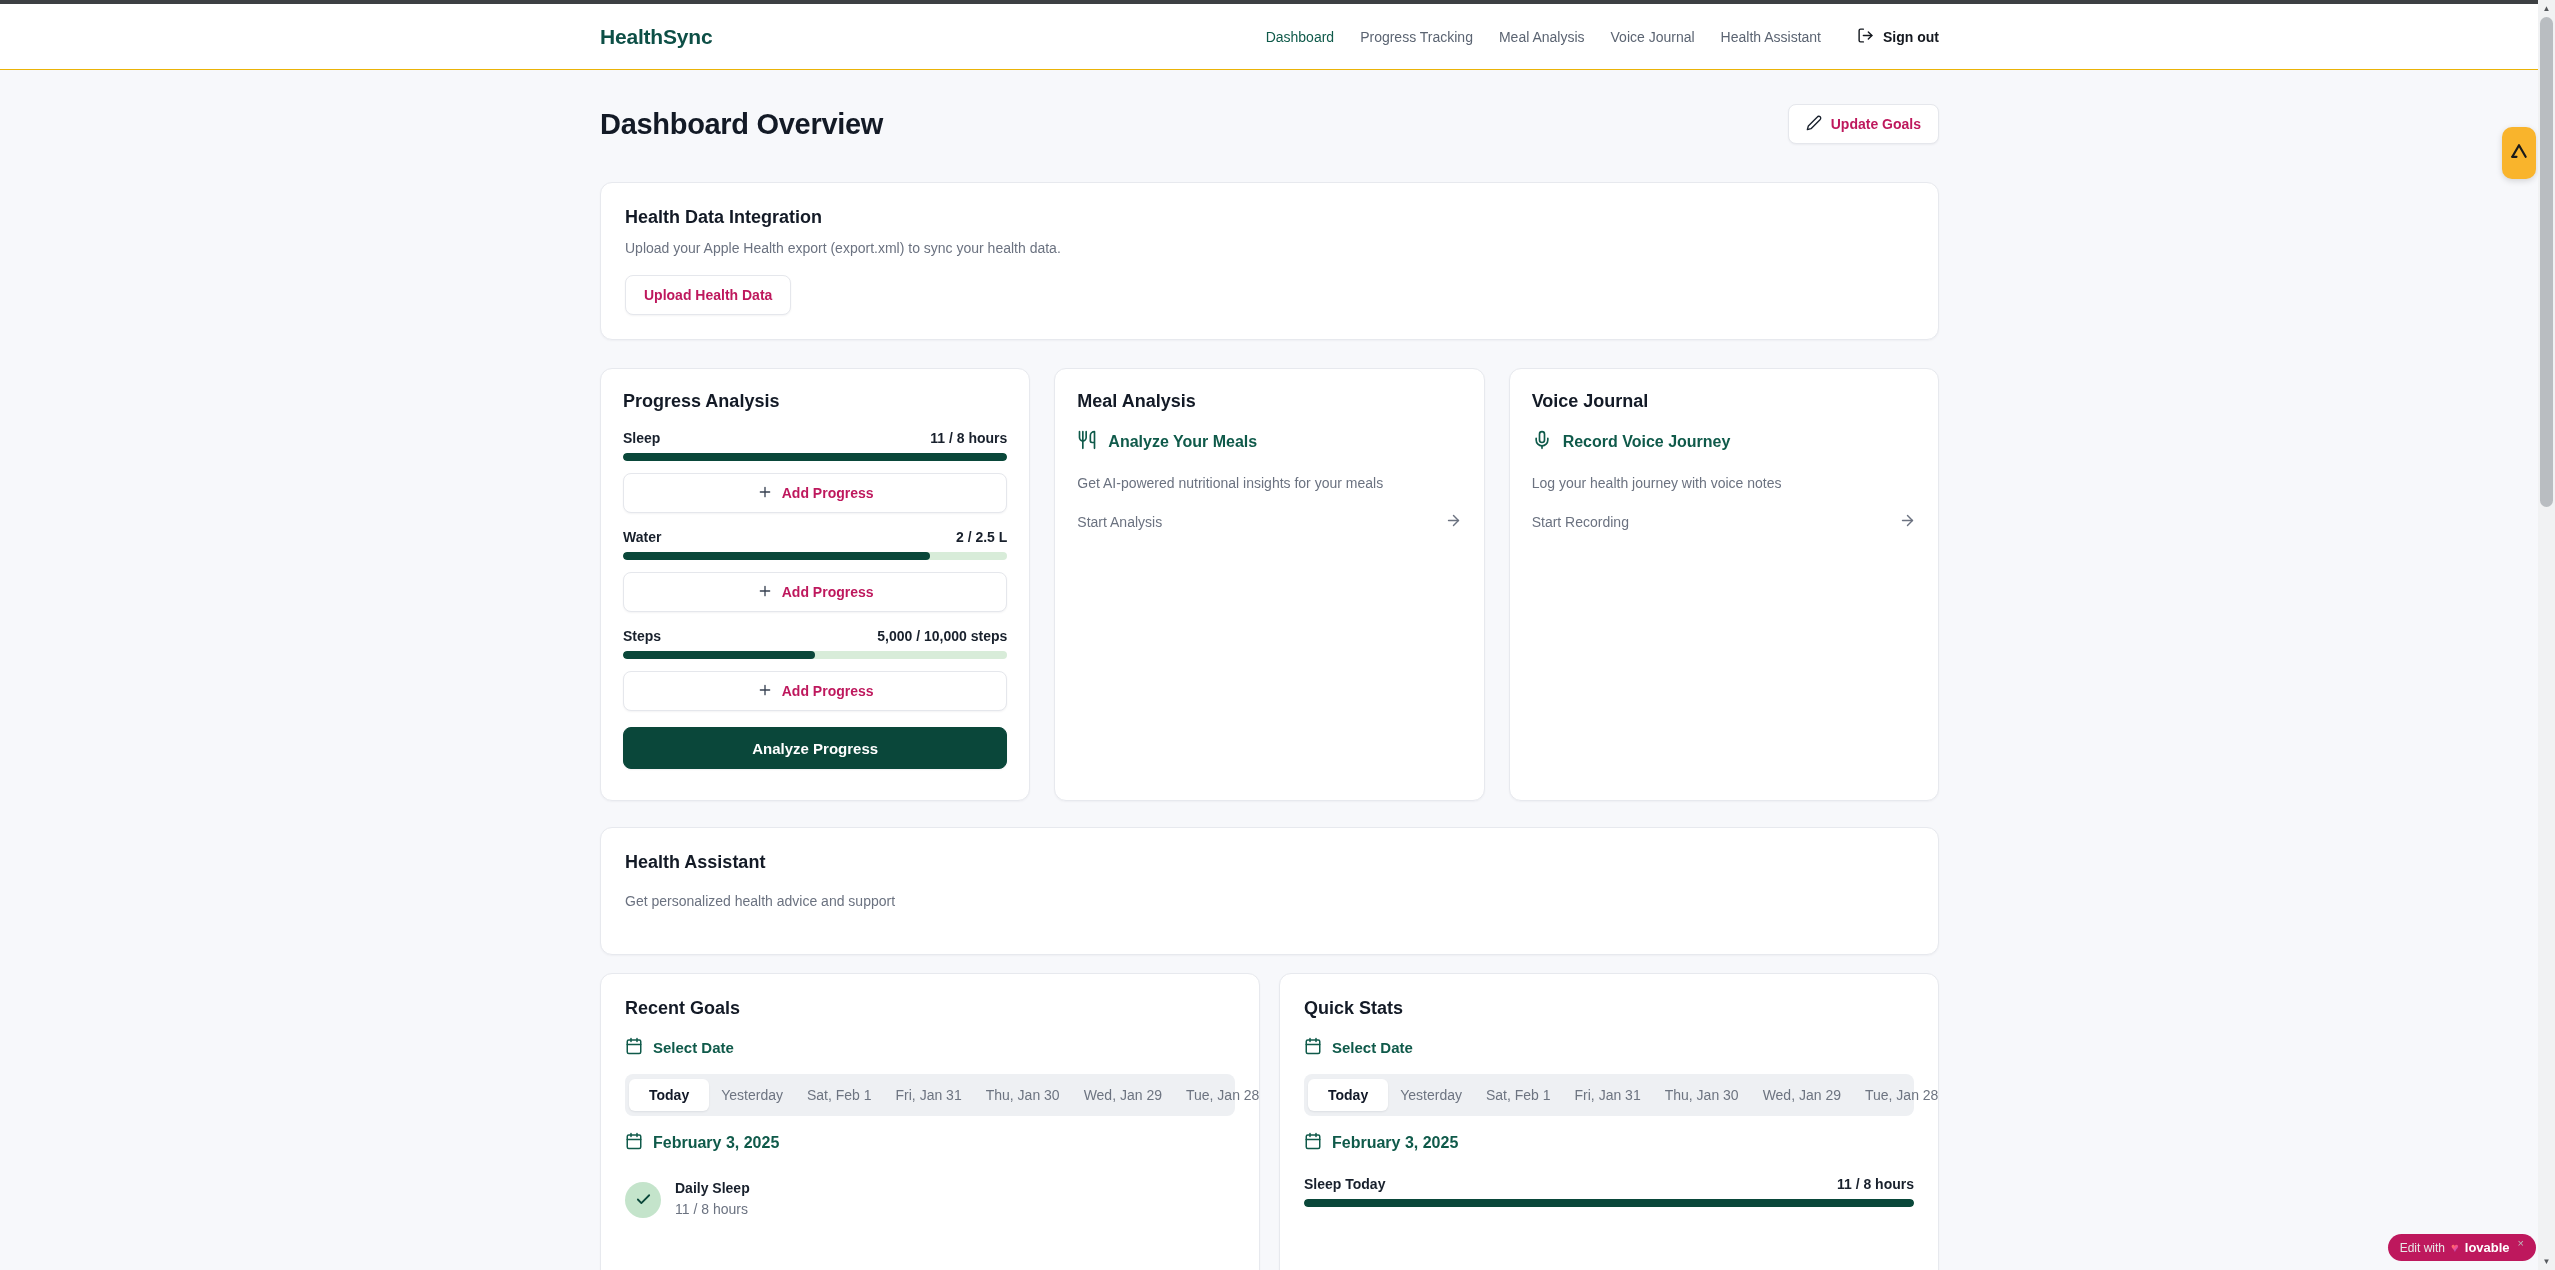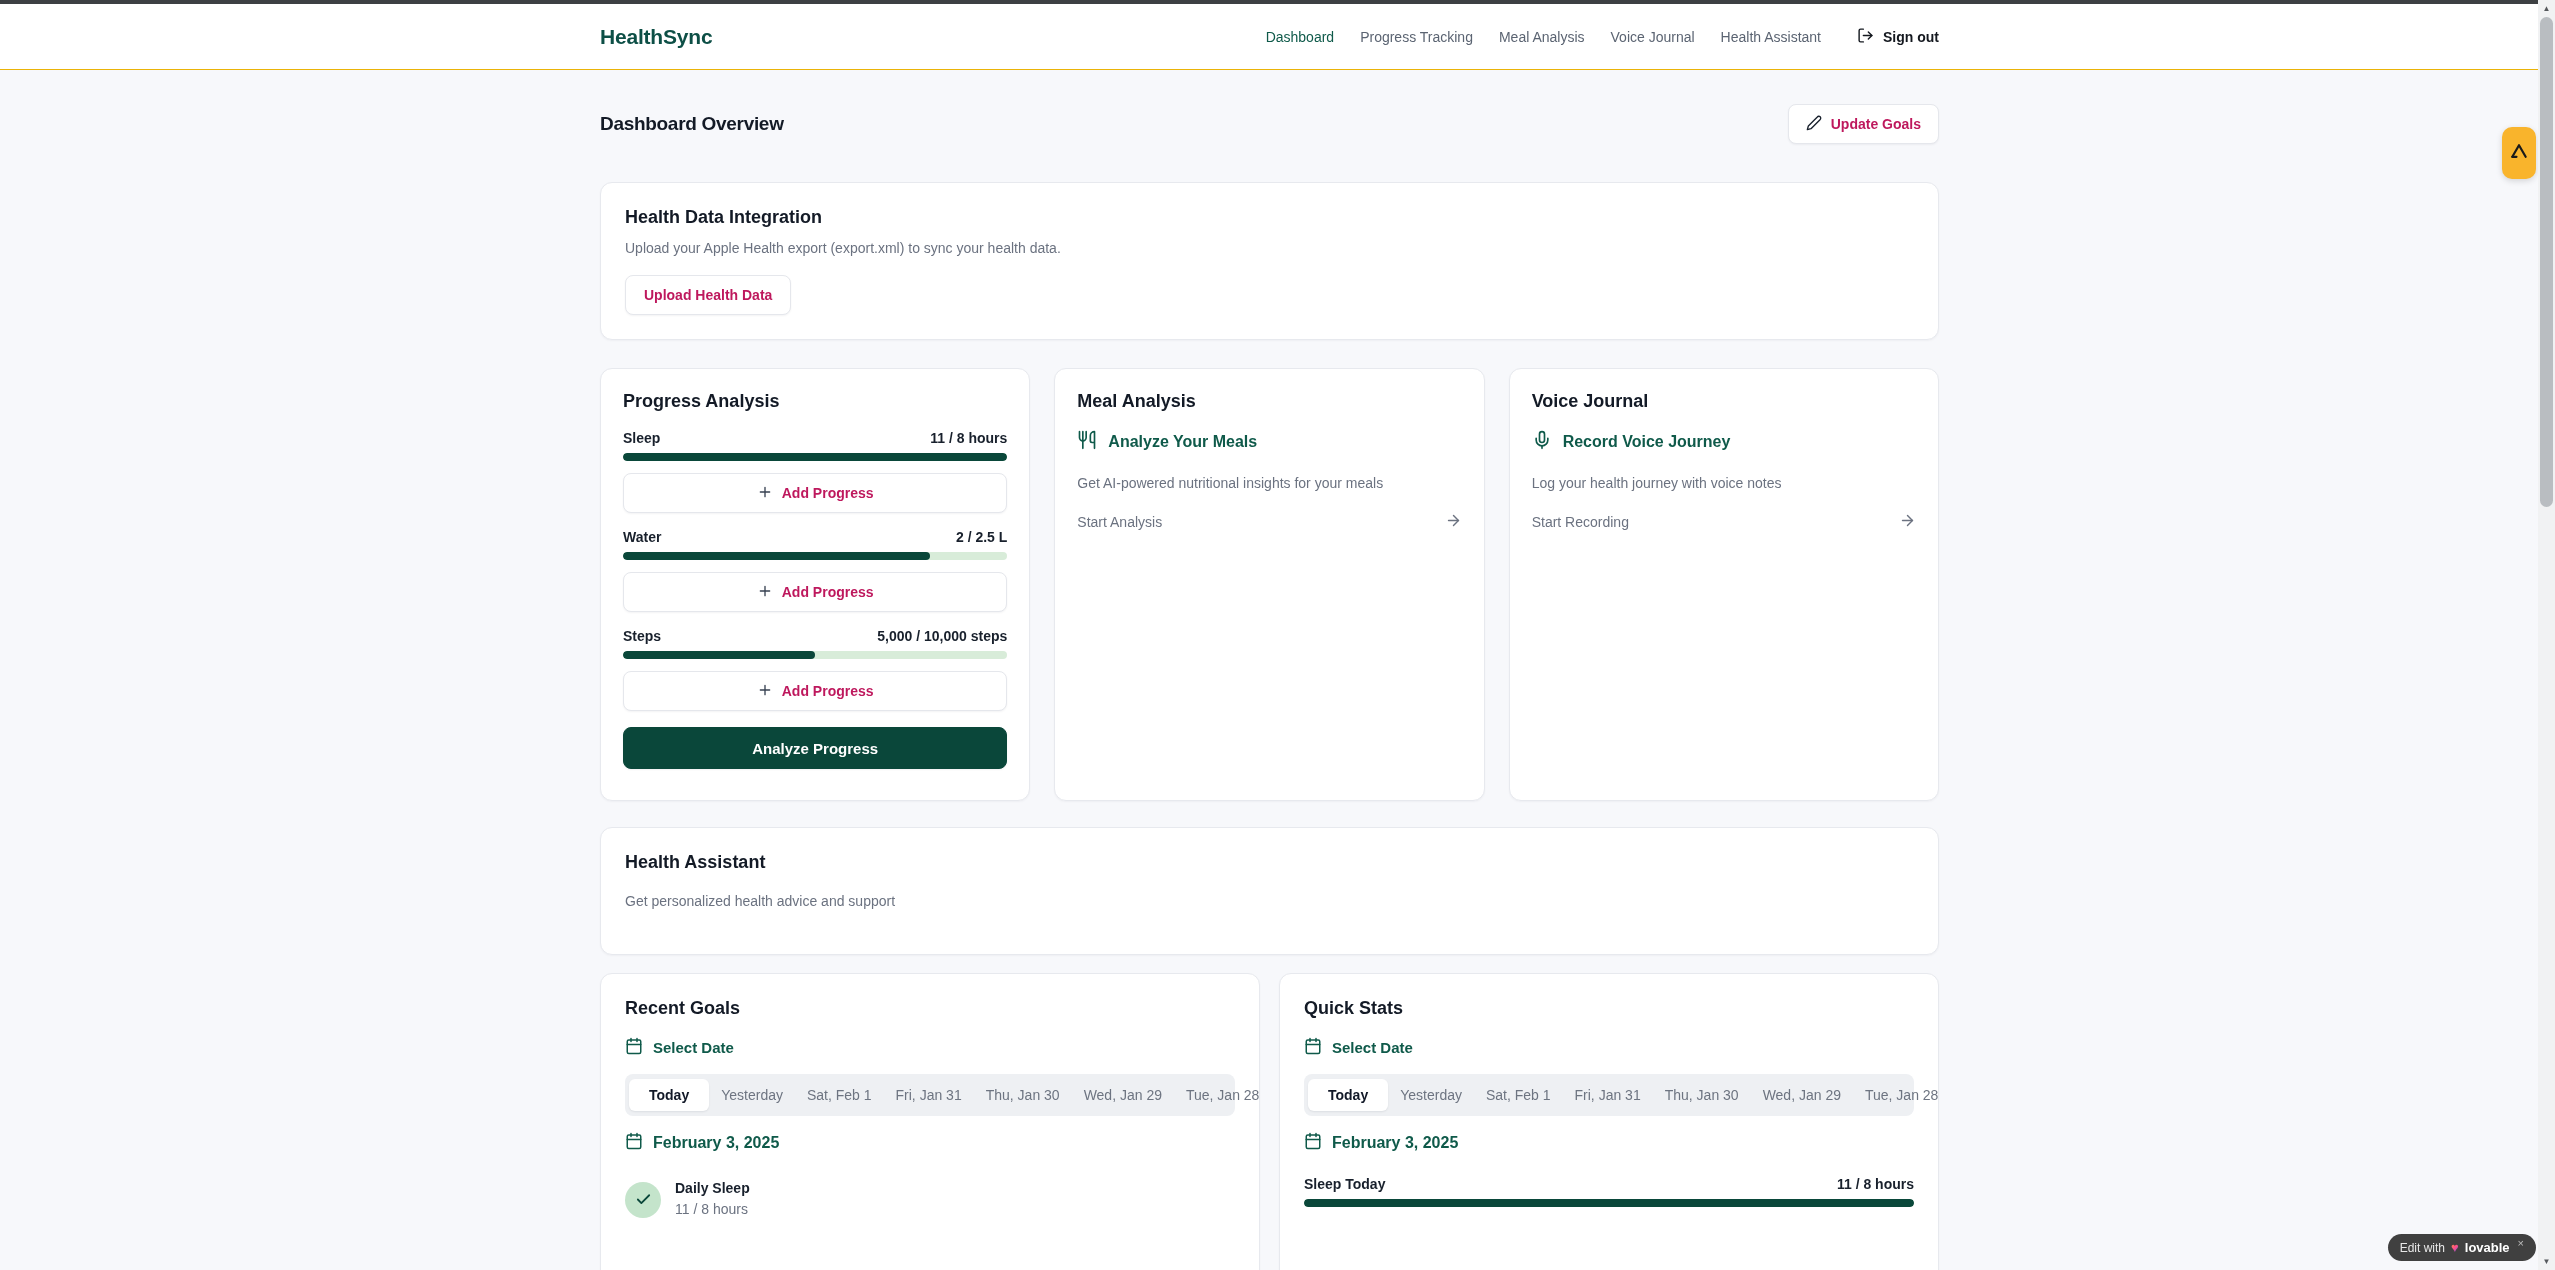--- a/index.html
+++ b/index.html
@@ -19,21 +19,21 @@
   .logo { font-size: 21px; font-weight: 700; color: var(--logo_green, #0d4f46); letter-spacing: -0.2px; }
   .nav { display: flex; align-items: center; gap: 26px; }
   .nav a { text-decoration: none; font-size: 14px; font-weight: 500; color: #5b6472; cursor: pointer; }
   .nav a.active { color: var(--link_green, #0f5a4a); }
   .signout { display: flex; align-items: center; gap: 9px; margin-left: 10px; font-size: 14px; font-weight: 600; color: #14181f; cursor: pointer; }
   .signout svg { width: 17px; height: 17px; }
 
   
   .main { position: absolute; top: 71px; left: 0; width: 2538px; padding-top: 33px; }
   .title-row { display: flex; align-items: center; justify-content: space-between; margin-bottom: 38px; }
-  h1 { font-size: 19px; font-weight: 700; color: #131a26; letter-spacing: -0.3px; }
+  h1 { font-size: 29px; font-weight: 700; color: #131a26; letter-spacing: -0.3px; }
   .btn { display: inline-flex; align-items: center; justify-content: center; gap: 9px;
          background: #fff; border: 1px solid #e5e7ec; border-radius: 8px; height: 40px;
          padding: 0 17px; font-size: 14px; font-weight: 600; color: #be185d; cursor: pointer;
          box-shadow: 0 1px 2px rgba(16,24,40,.05); font-family: inherit; }
   .btn svg { width: 16px; height: 16px; }
   .btn-block { width: 100%; }
   .btn-primary { background: var(--primary, #0a473a); border-color: var(--primary, #0a473a); color: #fff; height: 42px; font-size: 15px; }
 
   .card { background: #fff; border: 1px solid #e7e9ee; border-radius: 12px; box-shadow: 0 1px 2px rgba(16,24,40,.04); padding: 24px; }
   .card-title { font-size: 18px; font-weight: 600; color: #131a26; }
@@ -81,21 +81,21 @@
   .check-circle svg { width: 17px; height: 17px; }
   .goal-item-name { font-size: 14px; font-weight: 600; color: #18202c; margin-bottom: 3px; }
 
   .stat-block { margin-top: 22px; }
 
   
   .dev-toggle { position: absolute; top: 127px; right: 19px; width: 34px; height: 52px;
                 background: var(--amber, #f9b42c); border-radius: 10px; display: flex; align-items: center;
                 justify-content: center; cursor: pointer; z-index: 6; box-shadow: 0 2px 6px rgba(0,0,0,.15); }
   .dev-toggle svg { width: 20px; height: 18px; }
-  .lovable-badge { position: absolute; right: 19px; bottom: 9px; height: 27px; background: #404040;
+  .lovable-badge { position: absolute; right: 19px; bottom: 9px; height: 27px; background: #be185d;
                    border-radius: 14px; display: flex; align-items: center; gap: 6px; padding: 0 12px;
                    z-index: 6; cursor: pointer; text-align: right; }
   .lovable-badge .ew { font-size: 12px; color: #e8e8e8; }
   .lovable-badge .heart { font-size: 13px; background: linear-gradient(135deg, #ff9a3c 10%, #ff4d88 50%, #5a63ff 90%);
                           -webkit-background-clip: text; background-clip: text; color: transparent; }
   .lovable-badge .lv { font-size: 13px; font-weight: 700; color: #fff; }
   .lovable-badge .close { font-size: 11px; color: #bdbdbd; align-self: flex-start; margin-top: 3px; margin-left: 2px; }
 
   
   .scrollbar { position: absolute; top: 0; right: 0; width: 17px; height: 1270px; background: #f1f2f3; z-index: 7; }

